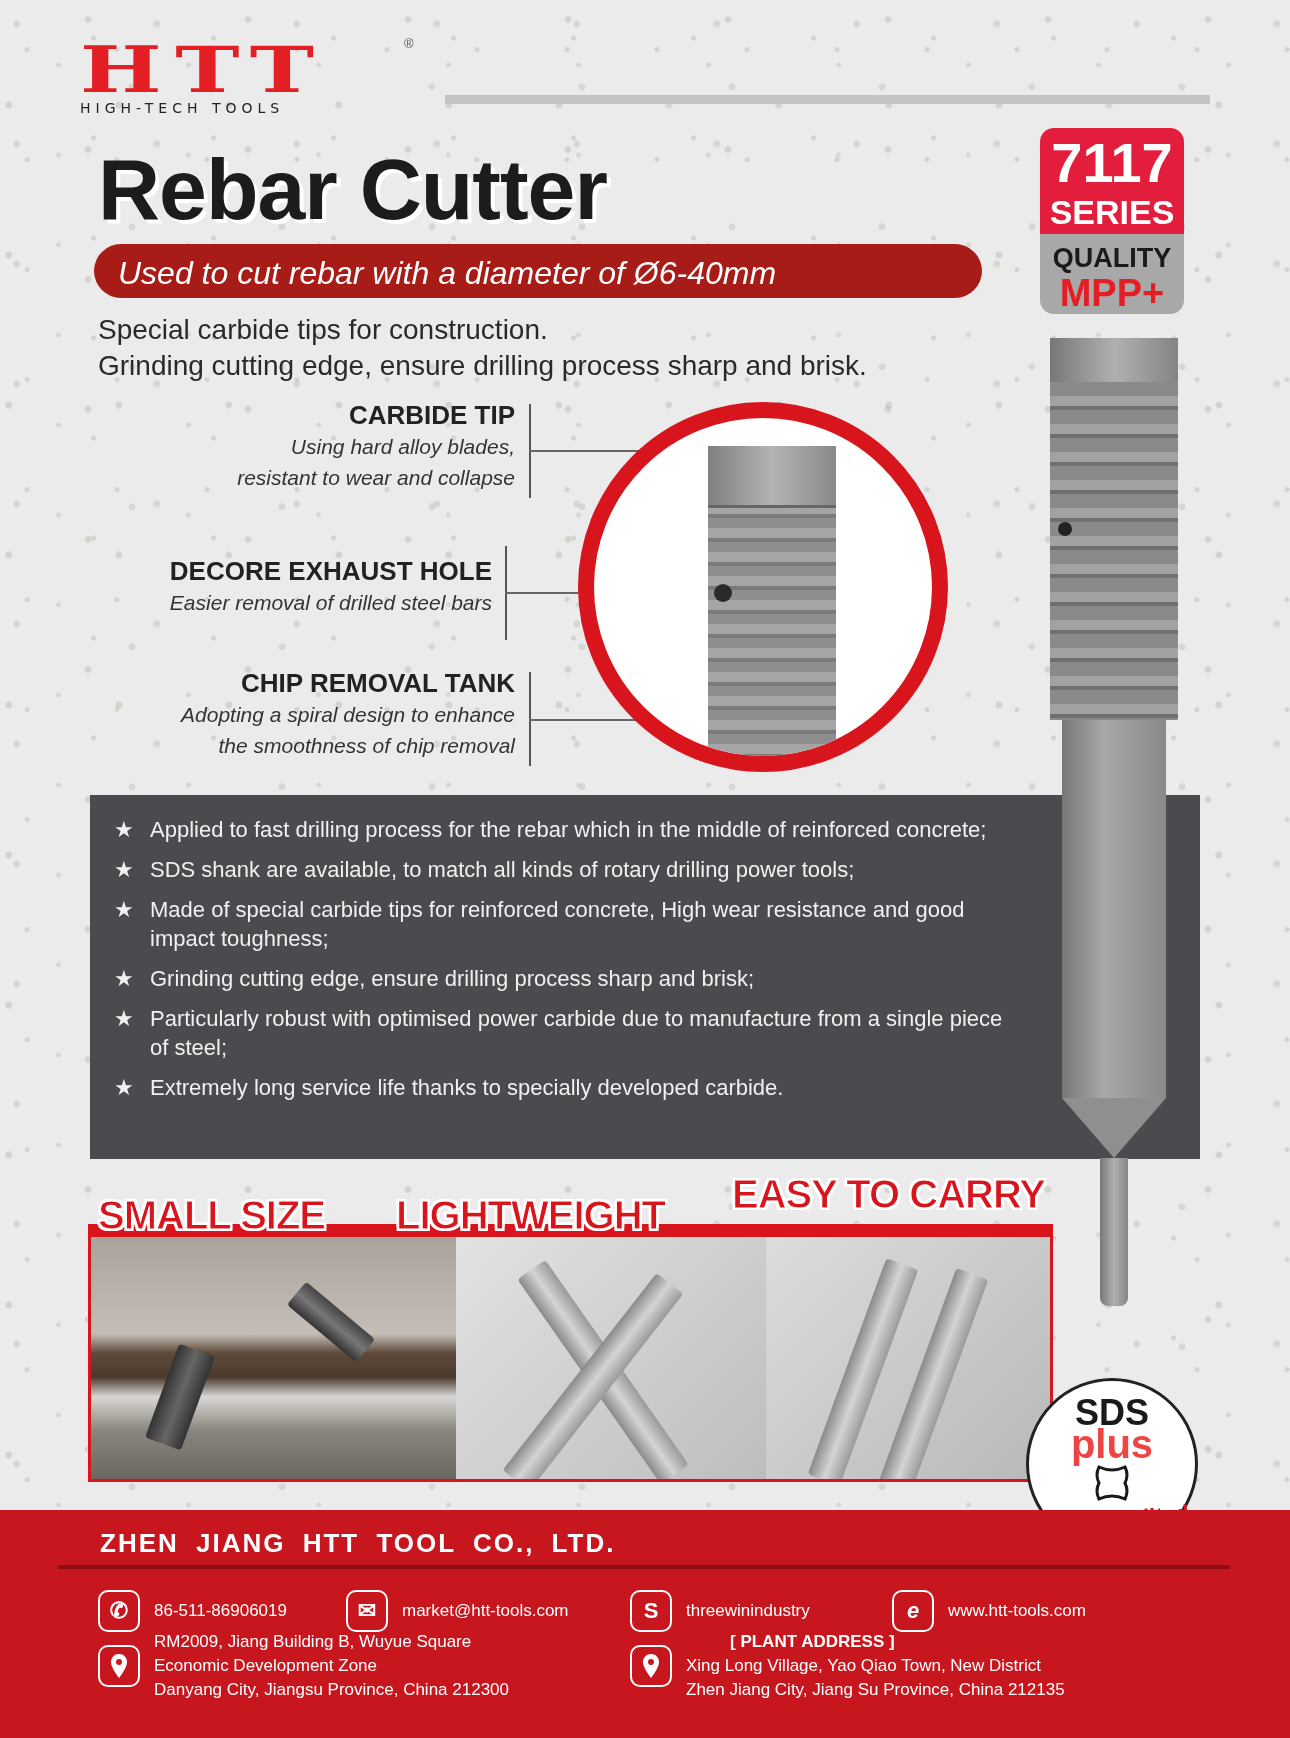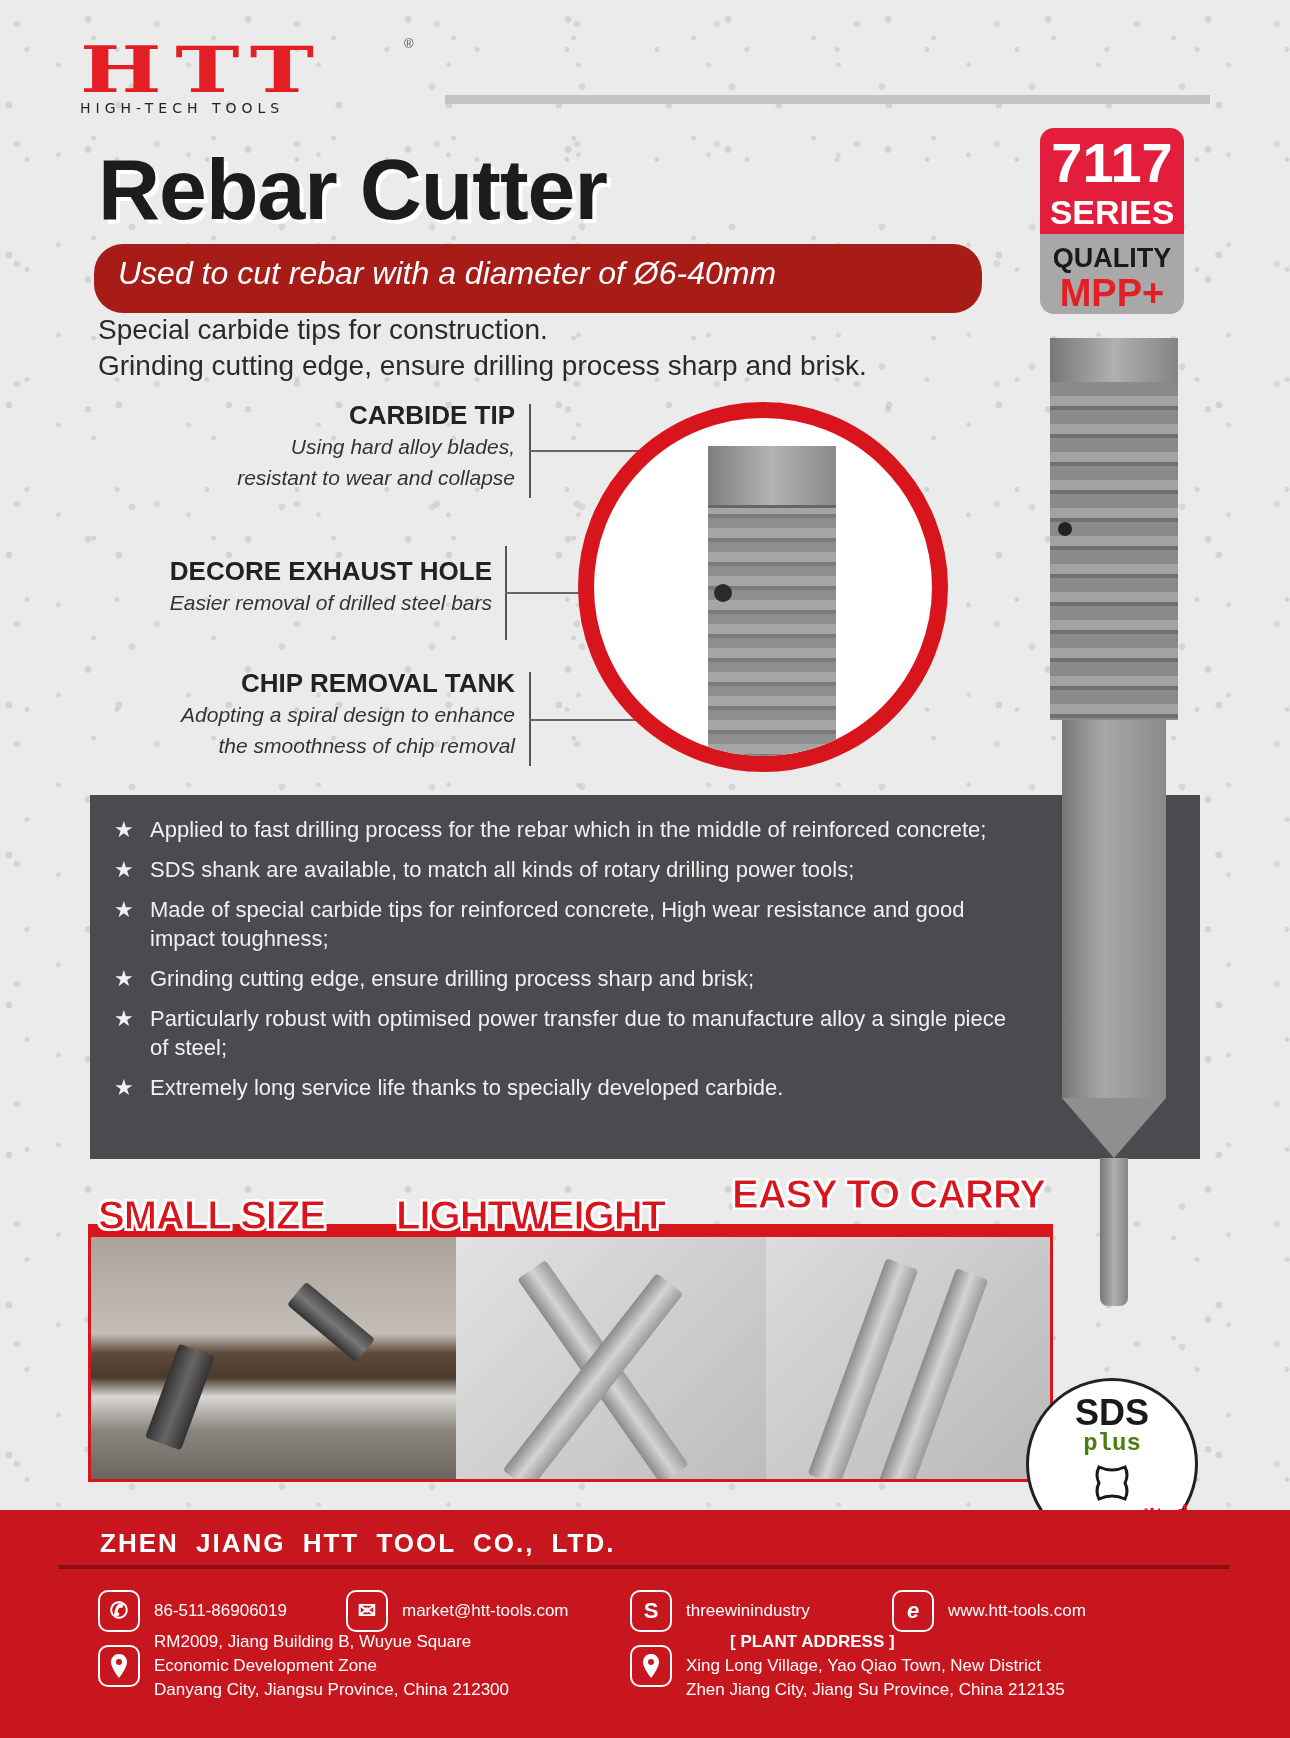--- a/index.html
+++ b/index.html
@@ -41,21 +41,21 @@
     .header-rule { left: 445px; top: 95px; width: 765px; height: 9px; background: #c3c3c3; }
 
     
     .title {
       left: 98px; top: 140px;
       font-size: 86px; font-weight: bold; color: #1c1c1c;
       letter-spacing: -1px;
       text-shadow: 4px 4px 0 #fff;
     }
     .subtitle-pill {
-      left: 94px; top: 244px; width: 888px; height: 69px;
+      left: 94px; top: 244px; width: 888px; height: 54px;
       background: #a81c18; border-radius: 29px;
       color: #fff; font-style: italic; font-size: 32px; line-height: 58px;
       padding-left: 24px;
     }
     .intro { left: 98px; top: 312px; font-size: 28px; color: #2a2a2a; line-height: 36px; }
 
     
     .series-badge { left: 1040px; top: 128px; width: 144px; height: 186px; border-radius: 14px; overflow: hidden; }
     .series-top {
       background: #e31e3c; height: 106px; color: #fff; text-align: center; font-weight: bold;
@@ -129,21 +129,21 @@
     .p2 { width: 310px; background: linear-gradient(135deg,#e2e2e2,#bdbdbd); }
     .p3 { width: 284px; background: linear-gradient(135deg,#dcdcdc,#b8b8b8); }
     .rod { position: absolute; background: linear-gradient(90deg,#8a8a8a,#d4d4d4,#9a9a9a); border-radius: 4px; }
 
     
     .sds-badge {
       left: 1026px; top: 1378px; width: 172px; height: 172px;
       border-radius: 50%; background: #fff; border: 3px solid #222; text-align: center;
     }
     .sds-t { font-size: 36px; font-weight: bold; line-height: 32px; margin-top: 16px; color: #1a1a1a; }
-    .sds-p { font-size: 24px; font-weight: bold; line-height: 30px; color: #4d7c0f; font-family: Liberation Mono, monospace; }
+    .sds-p { font-size: 40px; font-weight: bold; line-height: 30px; color: #ef4444; }
     .sds-shape { margin: 4px auto 0; width: 46px; height: 40px; }
     .bosch { font-size: 22px; font-weight: bold; color: #d8141c; line-height: 24px; transform: rotate(-6deg); margin-top: 2px; }
 
     
     .footer { left: 0; top: 1510px; width: 1290px; height: 228px; background: #c8161e; }
     .company { position: absolute; left: 100px; top: 18px; color: #fff; font-weight: bold; font-size: 26px; letter-spacing: 2px; word-spacing: 8px; }
     .footer-rule { position: absolute; left: 58px; top: 55px; width: 1172px; height: 4px; background: #8a0e12; }
     .contact { position: absolute; display: flex; align-items: center; color: #fff; font-size: 17px; }
     .icon-box {
       width: 42px; height: 42px; border: 2px solid #fff; border-radius: 10px;
@@ -232,21 +232,21 @@
     <li>
         <span class="star">★</span>
         <span>Made of special carbide tips for reinforced concrete, High wear resistance and good impact toughness;</span>
       </li>
     <li>
         <span class="star">★</span>
         <span>Grinding cutting edge, ensure drilling process sharp and brisk;</span>
       </li>
     <li>
         <span class="star">★</span>
-        <span>Particularly robust with optimised power transfer due to manufacture alloy a single piece of steel;</span>
+        <span>Particularly robust with optimised power carbide due to manufacture from a single piece of steel;</span>
       </li>
     <li>
         <span class="star">★</span>
         <span>Extremely long service life thanks to specially developed carbide.</span>
       </li>
   </ul>
 </div>
 
 <div class="abs long-bit">
   <div class="lb-crown"></div>

